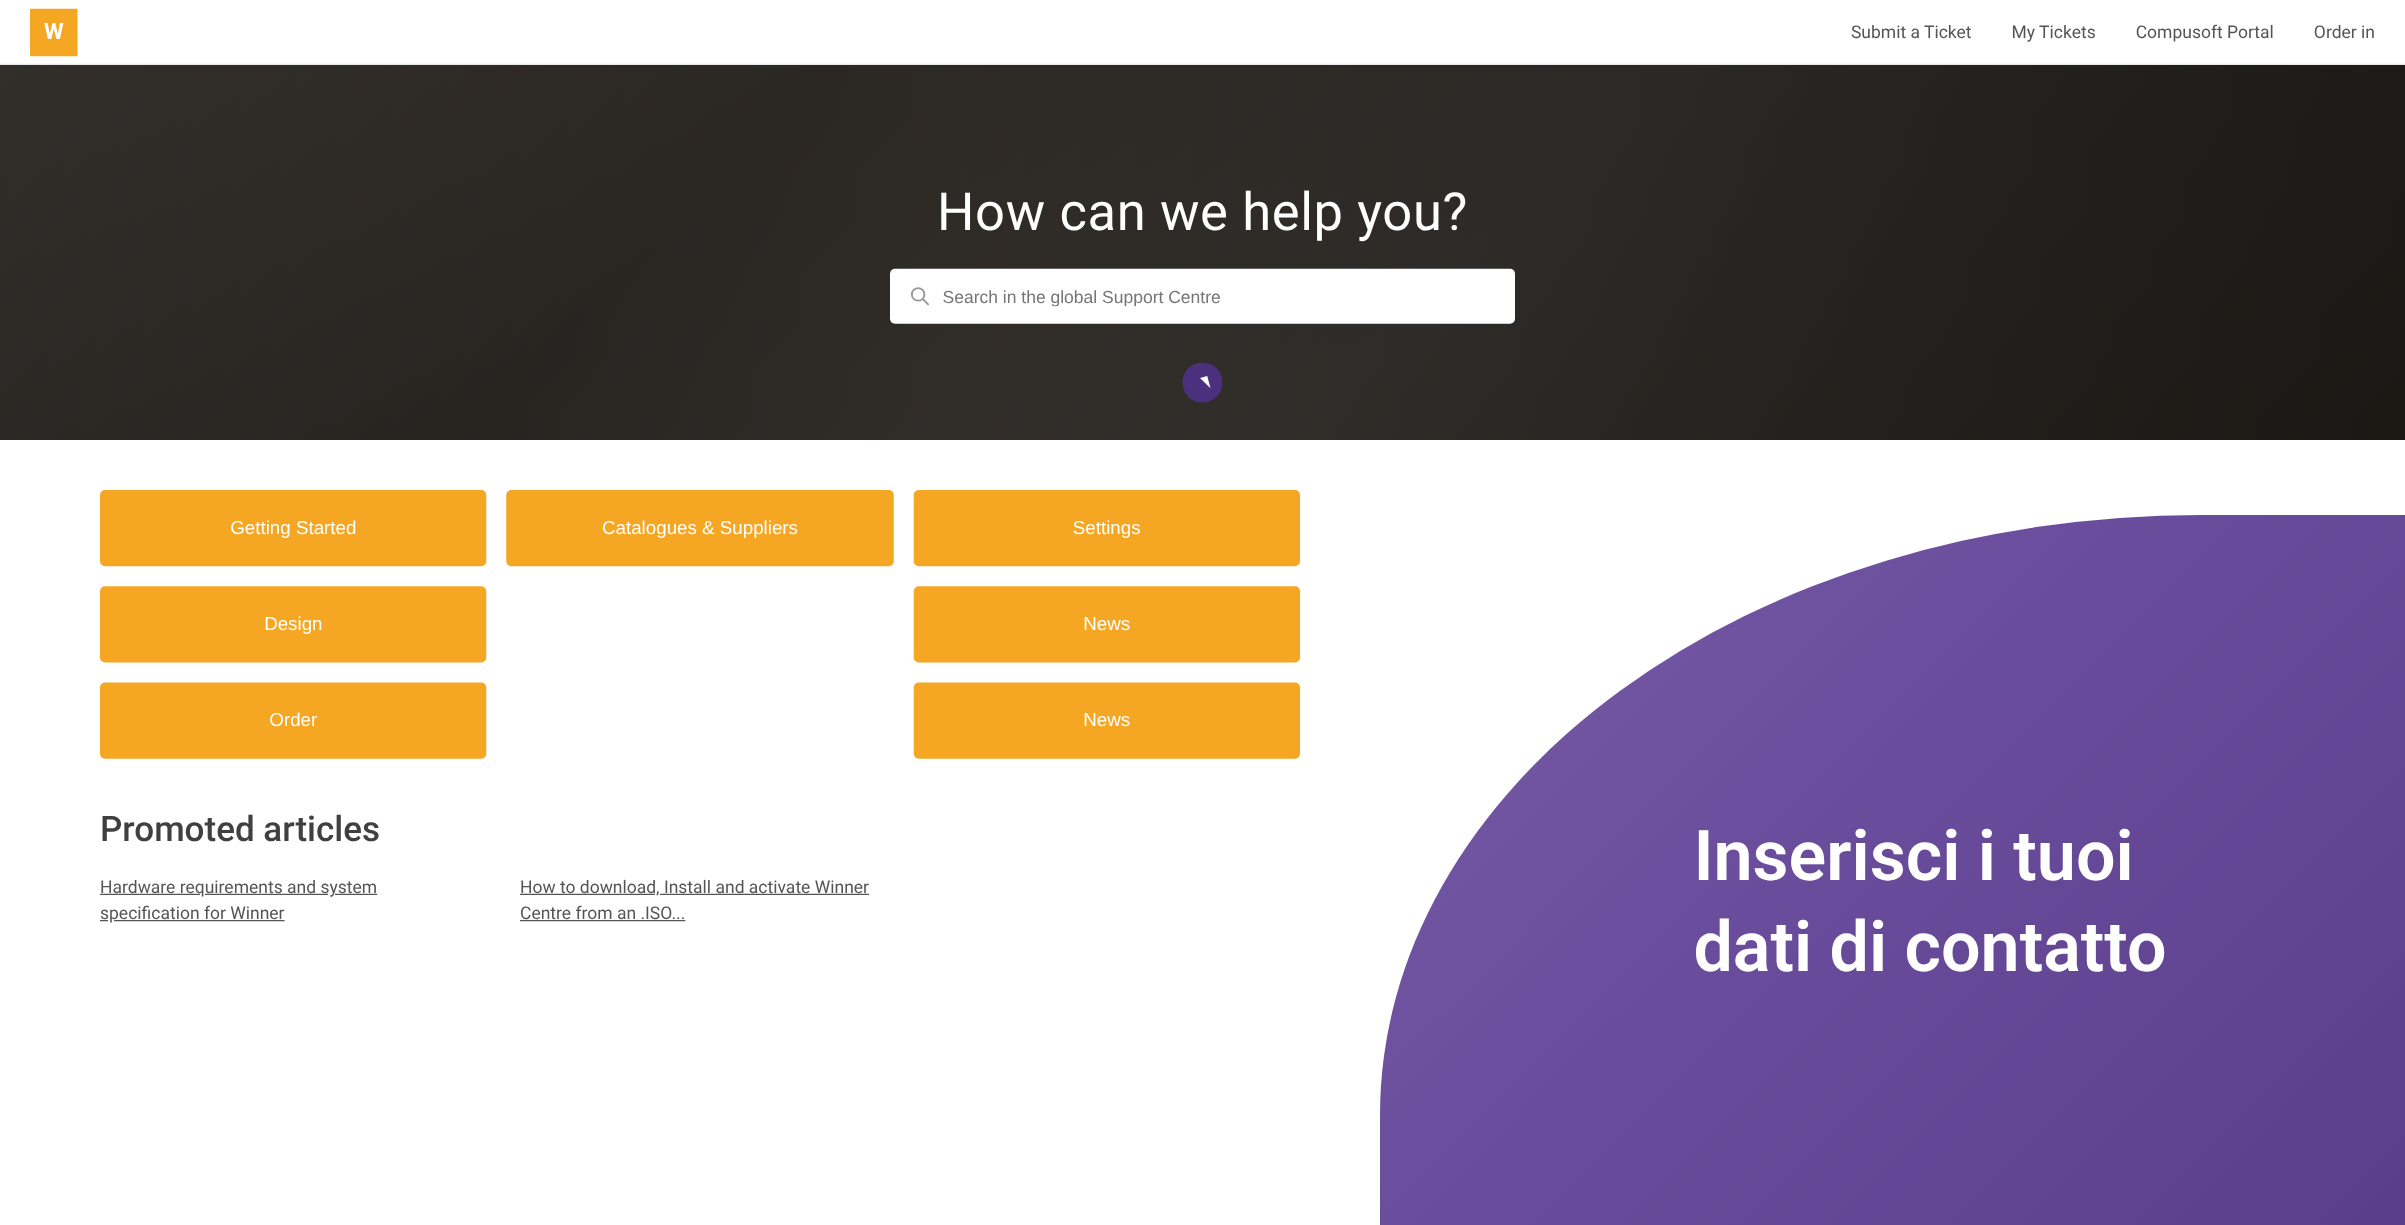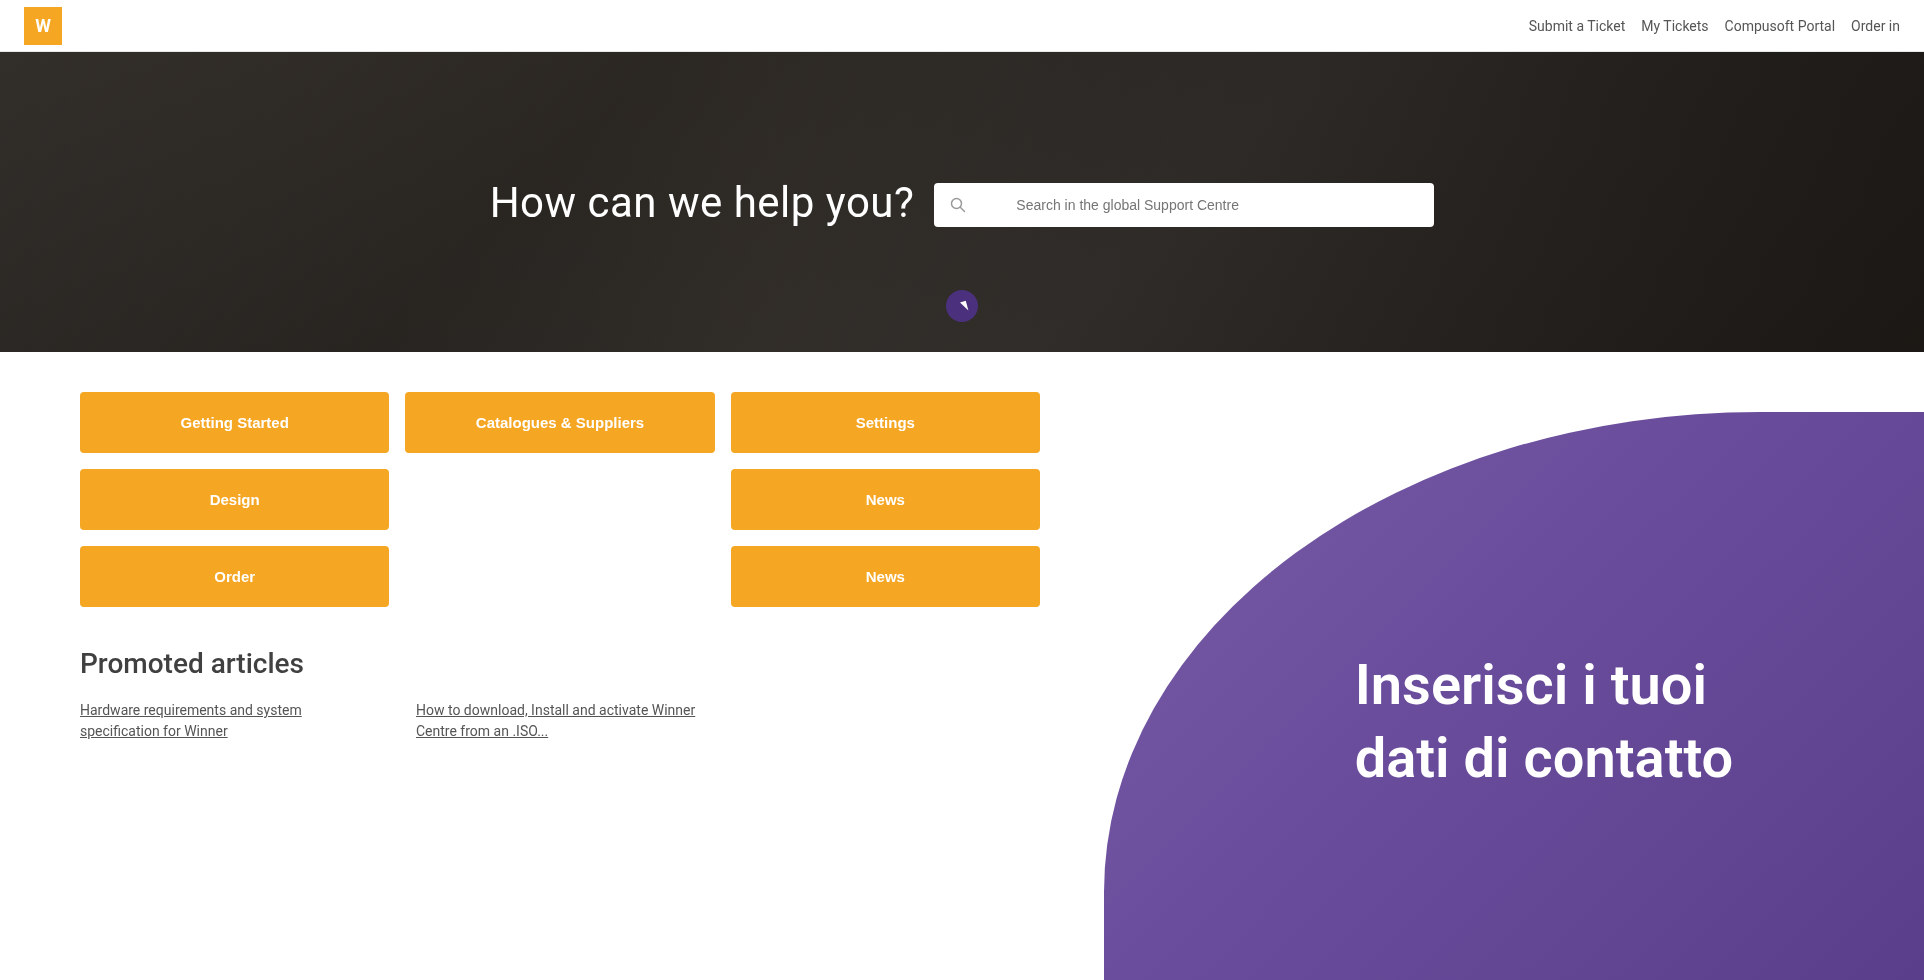--- a/index.html
+++ b/index.html
@@ -23,21 +23,21 @@
       background: #f5a623;
       display: flex;
       align-items: center;
       justify-content: center;
       font-weight: bold;
       font-size: 18px;
       color: #fff;
     }
     .nav-links {
       display: flex;
-      gap: 16px;
+      gap: 32px;
       align-items: center;
       justify-content: flex-end;
     }
     .nav-link {
       color: #555;
       text-decoration: none;
       font-size: 14px;
       cursor: pointer;
     }
 
@@ -67,22 +67,22 @@
         linear-gradient(135deg,
           rgba(80,70,60,0.4) 0%,
           rgba(40,35,30,0.6) 30%,
           rgba(60,55,50,0.3) 60%,
           rgba(30,25,20,0.7) 100%);
     }
     .hero-content {
       position: relative;
       z-index: 2;
       display: flex;
-      flex-direction: row;
-      align-items: flex-end;
+      flex-direction: column;
+      align-items: center;
       gap: 20px;
     }
     .hero-title {
       color: #fff;
       font-size: 42px;
       font-weight: 400;
       text-align: center;
       letter-spacing: 0.5px;
     }
     .search-bar {
@@ -100,21 +100,20 @@
       display: flex;
       align-items: center;
     }
     .search-input {
       border: none;
       outline: none;
       font-size: 14px;
       color: #555;
       width: 100%;
       background: transparent;
-      margin-left: 40px;
     }
     .cursor-indicator {
       position: absolute;
       bottom: 30px;
       left: 50%;
       transform: translateX(-50%);
       width: 32px;
       height: 32px;
       background: rgba(80, 50, 140, 0.85);
       border-radius: 50%;
@@ -147,21 +146,21 @@
       margin-bottom: 40px;
       max-width: 960px;
     }
     .cat-btn {
       background: #f5a623;
       color: #fff;
       border: none;
       border-radius: 4px;
       padding: 22px 16px;
       font-size: 15px;
-      font-weight: 700;
+      font-weight: 400;
       cursor: pointer;
       text-align: center;
       transition: background 0.2s;
     }
     
     .cat-btn.partial-right {
       overflow: hidden;
     }
 
     

